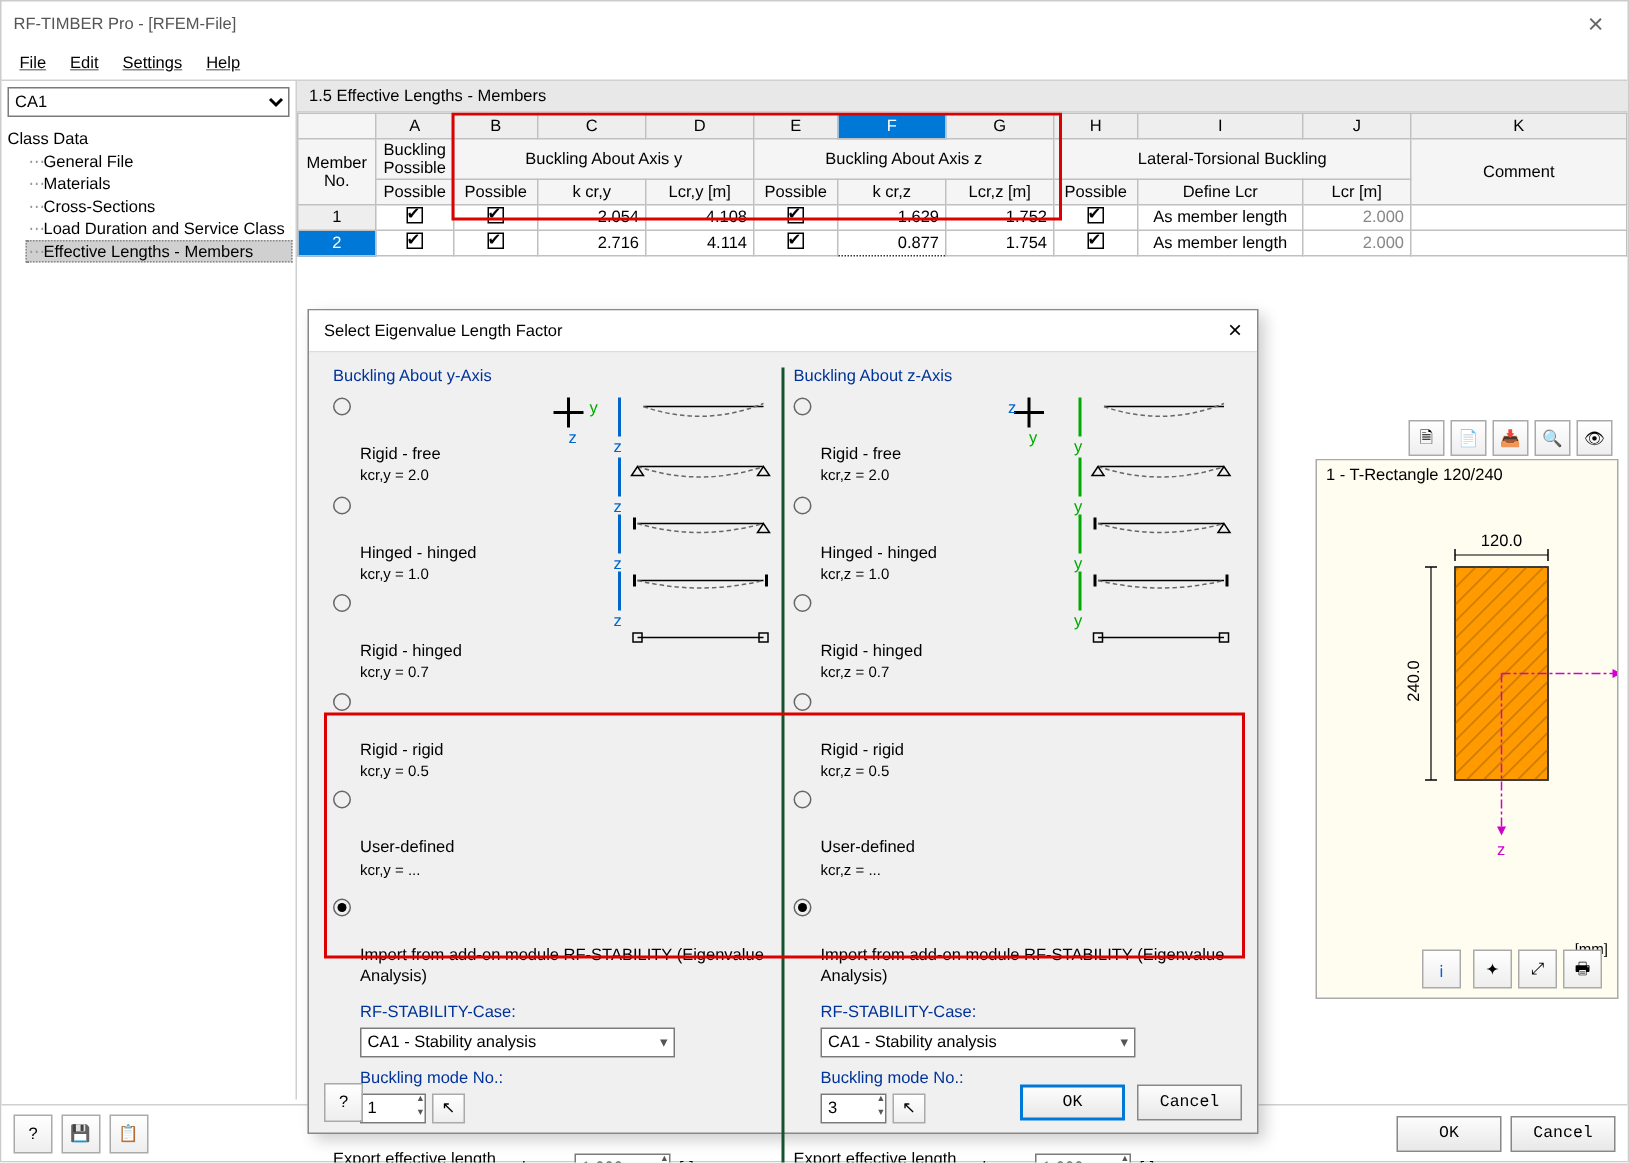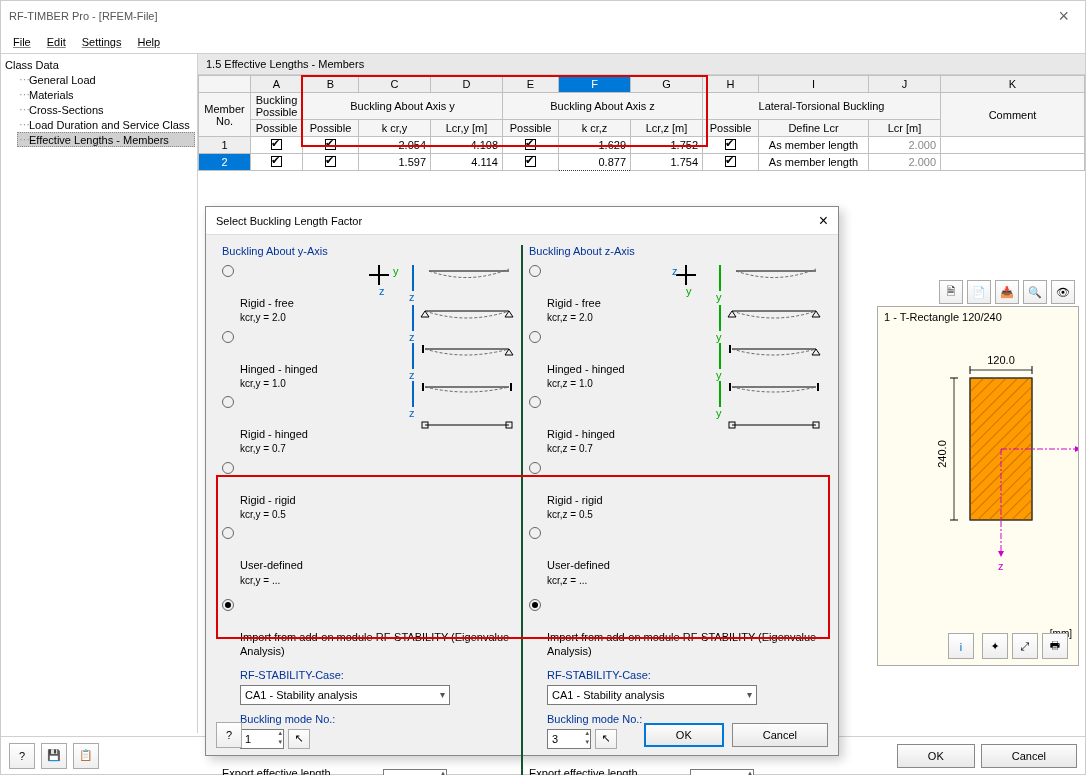--- a/index.html
+++ b/index.html
@@ -33,21 +33,21 @@
 .grid td.gray-text { color: #888; }
 .red-box { position: absolute; border: 2px solid #d00; pointer-events: none; }
 .cell-cb { display: inline-block; width: 11px; height: 11px; border: 1.5px solid #000; position: relative; }
 .cell-cb.checked::after { content: '✔'; position: absolute; top: -3px; left: -1px; font-size: 11px; }
 .toolbar-row { display: flex; gap: 4px; padding: 4px; justify-content: flex-end; }
 .toolbar-btn { width: 24px; height: 24px; border: 1px solid #aaa; background: linear-gradient(#fff,#eee); display: flex; align-items: center; justify-content: center; }
 .preview-pane { position: absolute; right: 6px; top: 330px; width: 202px; height: 360px; border: 1px solid #aaa; background: #fffdf0; }
 .preview-title { padding: 4px 6px; background: #fffdf0; }
 .status-btns { display: flex; gap: 4px; padding: 4px; position: absolute; right: 6px; bottom: 2px; }
 .bottom-bar { position: absolute; left: 0; right: 0; bottom: 0; height: 38px; border-top: 1px solid #d0d0d0; display: flex; align-items: center; padding: 0 8px; gap: 6px; background: #fff; }
-.btn { min-width: 70px; height: 24px; border: 1px solid #888; background: linear-gradient(#fdfdfd,#e8e8e8); padding: 0 30px; }
+.btn { min-width: 70px; height: 24px; border: 1px solid #888; background: linear-gradient(#fdfdfd,#e8e8e8); padding: 0 14px; font-family: Liberation Mono, monospace; }
 .btn.primary { border: 2px solid #0078d7; }
 .icon-btn { width: 26px; height: 26px; border: 1px solid #aaa; background: linear-gradient(#fff,#eee); display: inline-flex; align-items: center; justify-content: center; }
 
 
 .dialog { position: absolute; left: 205px; top: 206px; width: 634px; height: 550px; border: 1px solid #888; background: #f0f0f0; box-shadow: 4px 4px 10px rgba(0,0,0,0.2); z-index: 100; }
 .dlg-title { height: 28px; display: flex; align-items: center; padding: 0 10px; background: #fff; border-bottom: 1px solid #ddd; }
 .dlg-title .spacer { flex: 1; }
 .dlg-body { display: flex; padding: 10px; gap: 0; }
 .dlg-col { flex: 1; padding: 0 6px; }
 .fieldset-title { color: #003399; padding-bottom: 4px; }
@@ -76,28 +76,29 @@
     <span class="close">×</span>
   </div>
   <div class="menubar">
     <span>File</span>
     <span>Edit</span>
     <span>Settings</span>
     <span>Help</span>
   </div>
   <div class="main-area">
     <div class="sidebar">
+      <select><option>CA1</option></select>
       <div class="tree">
         <div class="tree-item tree-root">
             <span>Class Data</span>
           </div>
         <div class="tree-children">
           <div class="tree-item">
               <span class="dots">⋯</span>
-              <span>General Load</span>
+              <span>General File</span>
             </div>
           <div class="tree-item">
               <span class="dots">⋯</span>
               <span>Materials</span>
             </div>
           <div class="tree-item">
               <span class="dots">⋯</span>
               <span>Cross-Sections</span>
             </div>
           <div class="tree-item">
@@ -175,21 +176,21 @@
             <td class="right">1.752</td>
             <td><span class="cell-cb checked"></span></td>
             <td>As member length</td>
             <td class="right gray-text">2.000</td>
             <td></td>
           </tr>
           <tr>
             <td class="rownum selected">2</td>
             <td><span class="cell-cb checked"></span></td>
             <td><span class="cell-cb checked"></span></td>
-            <td class="right">1.597</td>
+            <td class="right">2.716</td>
             <td class="right">4.114</td>
             <td><span class="cell-cb checked"></span></td>
             <td class="right" style="border:1px dotted #333;">0.877</td>
             <td class="right">1.754</td>
             <td><span class="cell-cb checked"></span></td>
             <td>As member length</td>
             <td class="right gray-text">2.000</td>
             <td></td>
           </tr>
         </tbody>
@@ -249,21 +250,21 @@
     <div class="icon-btn">💾</div>
     <div class="icon-btn">📋</div>
     <span style="flex:1;"></span>
     <button class="btn">OK</button>
     <button class="btn">Cancel</button>
   </div>
 </div>
 
 <div class="dialog">
   <div class="dlg-title">
-    <span>Select Buckling Length Factor</span>
+    <span>Select Eigenvalue Length Factor</span>
     <span class="spacer"></span>
     <span style="font-size:16px;">×</span>
   </div>
   <div class="dlg-body">
     <div class="dlg-col">
       <div class="fieldset-title">Buckling About y-Axis</div>
       <div style="display:flex;">
         <div style="flex:1;">
           <div class="option-row">
               <span class="radio"></span>

